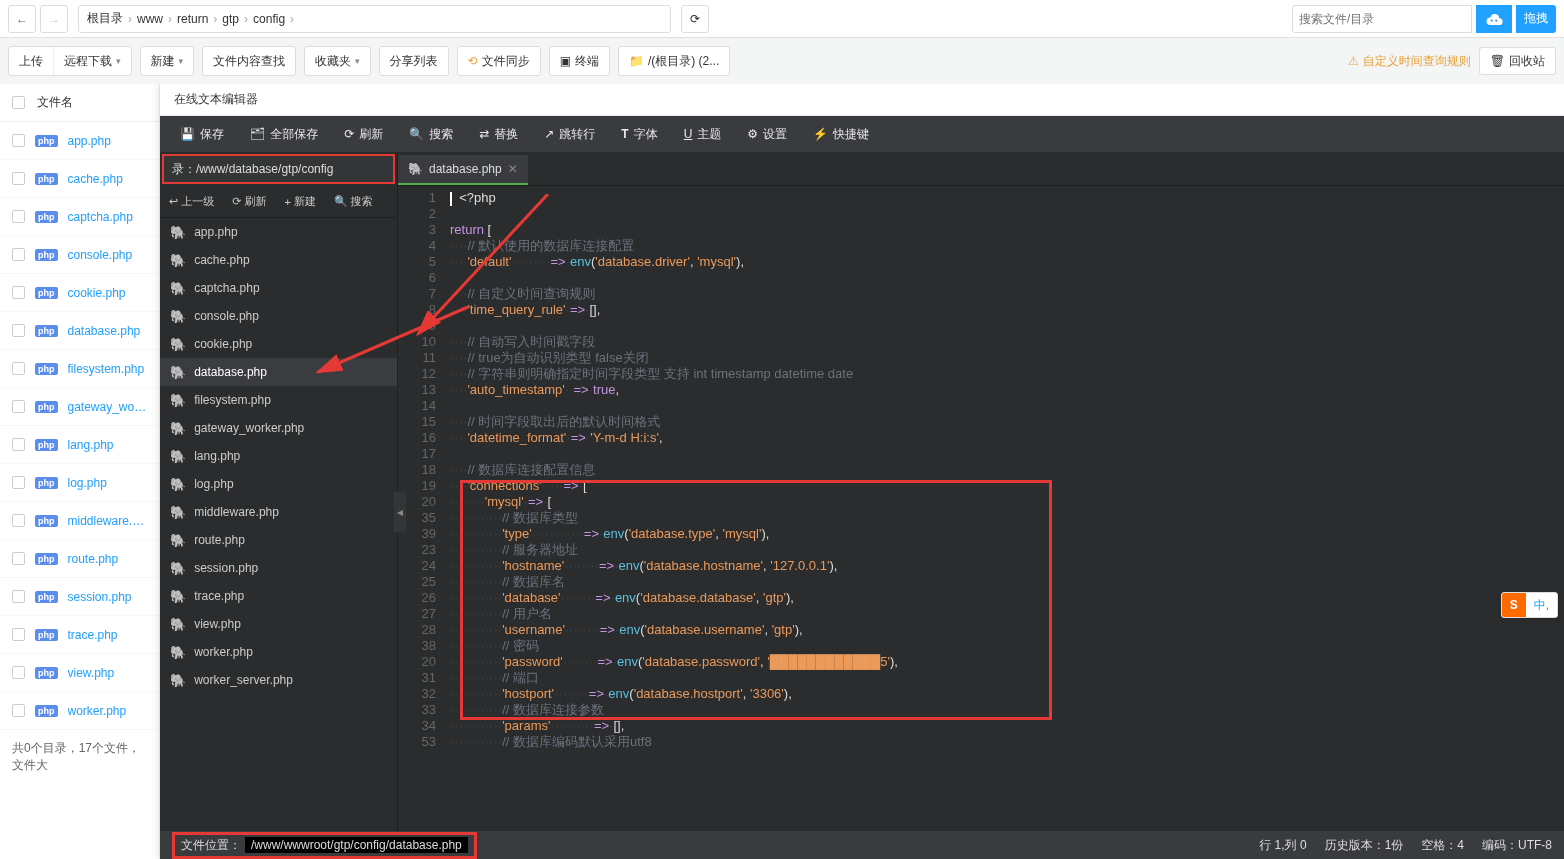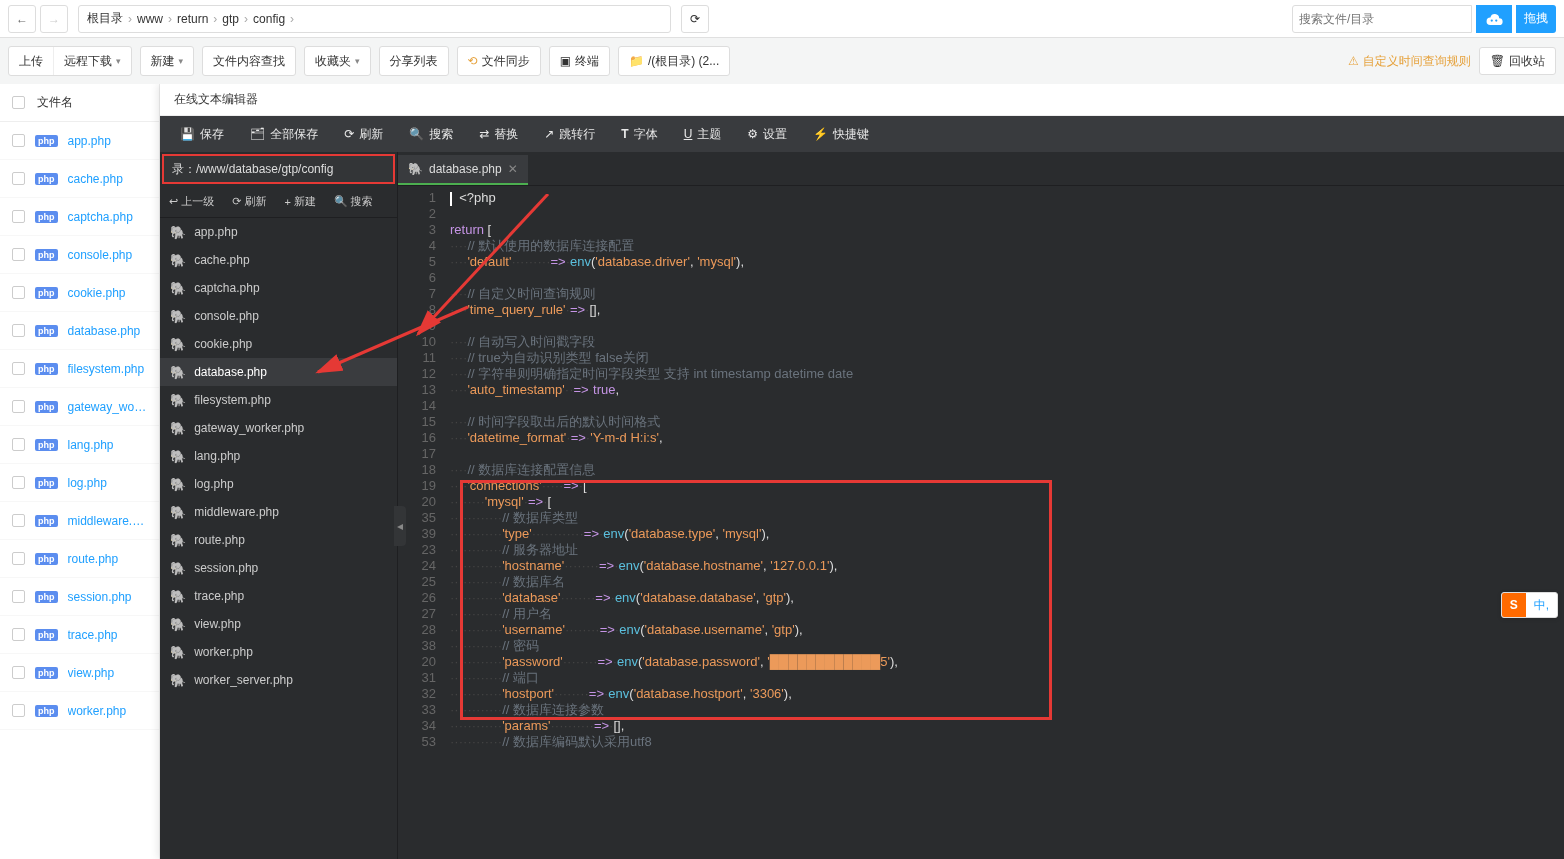--- a/index.html
+++ b/index.html
@@ -259,20 +259,21 @@
           <span class="chk"></span>
           <span class="php-badge">php</span>
           <span class="fl-name">view.php</span>
         </div>
         <div class="fl-row">
           <span class="chk"></span>
           <span class="php-badge">php</span>
           <span class="fl-name">worker.php</span>
         </div>
       </div>
+    <div class="fl-footer">共0个目录，17个文件，文件大</div>
   </div>
 
   <div class="editor">
     <div class="ed-title">在线文本编辑器</div>
     <div class="ed-menu">
       <div class="ed-menu-btn">
           <span>💾</span>
           <span>保存</span>
         </div>
       <div class="ed-menu-btn">
@@ -474,19 +475,30 @@
               <div>33</div>
               <div>34</div>
               <div>53</div>
             </div>
           <div class="code" id="code"><div class="line"><span class="hl-cursor"></span>  &lt;?php</div><div class="line"></div><div class="line"><span class="c-kw">return</span> [</div><div class="line"><span style="color:#444">·</span><span style="color:#444">·</span><span style="color:#444">·</span><span style="color:#444">·</span><span class="c-cm">// 默认使用的数据库连接配置</span></div><div class="line"><span style="color:#444">·</span><span style="color:#444">·</span><span style="color:#444">·</span><span style="color:#444">·</span><span class="c-str">'default'</span><span style="color:#444">·</span><span style="color:#444">·</span><span style="color:#444">·</span><span style="color:#444">·</span><span style="color:#444">·</span><span style="color:#444">·</span><span style="color:#444">·</span><span style="color:#444">·</span><span style="color:#444">·</span><span class="c-arrow">=&gt;</span><span style="color:#444">·</span><span class="c-fn">env</span>(<span class="c-str">'database.driver'</span>, <span class="c-str">'mysql'</span>),</div><div class="line"></div><div class="line"><span style="color:#444">·</span><span style="color:#444">·</span><span style="color:#444">·</span><span style="color:#444">·</span><span class="c-cm">// 自定义时间查询规则</span></div><div class="line"><span style="color:#444">·</span><span style="color:#444">·</span><span style="color:#444">·</span><span style="color:#444">·</span><span class="c-str">'time_query_rule'</span><span style="color:#444">·</span><span class="c-arrow">=&gt;</span><span style="color:#444">·</span>[],</div><div class="line"></div><div class="line"><span style="color:#444">·</span><span style="color:#444">·</span><span style="color:#444">·</span><span style="color:#444">·</span><span class="c-cm">// 自动写入时间戳字段</span></div><div class="line"><span style="color:#444">·</span><span style="color:#444">·</span><span style="color:#444">·</span><span style="color:#444">·</span><span class="c-cm">// true为自动识别类型 false关闭</span></div><div class="line"><span style="color:#444">·</span><span style="color:#444">·</span><span style="color:#444">·</span><span style="color:#444">·</span><span class="c-cm">// 字符串则明确指定时间字段类型 支持 int timestamp datetime date</span></div><div class="line"><span style="color:#444">·</span><span style="color:#444">·</span><span style="color:#444">·</span><span style="color:#444">·</span><span class="c-str">'auto_timestamp'</span><span style="color:#444">·</span><span style="color:#444">·</span><span class="c-arrow">=&gt;</span><span style="color:#444">·</span><span class="c-bool">true</span>,</div><div class="line"></div><div class="line"><span style="color:#444">·</span><span style="color:#444">·</span><span style="color:#444">·</span><span style="color:#444">·</span><span class="c-cm">// 时间字段取出后的默认时间格式</span></div><div class="line"><span style="color:#444">·</span><span style="color:#444">·</span><span style="color:#444">·</span><span style="color:#444">·</span><span class="c-str">'datetime_format'</span><span style="color:#444">·</span><span class="c-arrow">=&gt;</span><span style="color:#444">·</span><span class="c-str">'Y-m-d H:i:s'</span>,</div><div class="line"></div><div class="line"><span style="color:#444">·</span><span style="color:#444">·</span><span style="color:#444">·</span><span style="color:#444">·</span><span class="c-cm">// 数据库连接配置信息</span></div><div class="line"><span style="color:#444">·</span><span style="color:#444">·</span><span style="color:#444">·</span><span style="color:#444">·</span><span class="c-str">'connections'</span><span style="color:#444">·</span><span style="color:#444">·</span><span style="color:#444">·</span><span style="color:#444">·</span><span style="color:#444">·</span><span class="c-arrow">=&gt;</span><span style="color:#444">·</span>[</div><div class="line"><span style="color:#444">·</span><span style="color:#444">·</span><span style="color:#444">·</span><span style="color:#444">·</span><span style="color:#444">·</span><span style="color:#444">·</span><span style="color:#444">·</span><span style="color:#444">·</span><span class="c-str">'mysql'</span><span style="color:#444">·</span><span class="c-arrow">=&gt;</span><span style="color:#444">·</span>[</div><div class="line"><span style="color:#444">·</span><span style="color:#444">·</span><span style="color:#444">·</span><span style="color:#444">·</span><span style="color:#444">·</span><span style="color:#444">·</span><span style="color:#444">·</span><span style="color:#444">·</span><span style="color:#444">·</span><span style="color:#444">·</span><span style="color:#444">·</span><span style="color:#444">·</span><span class="c-cm">// 数据库类型</span></div><div class="line"><span style="color:#444">·</span><span style="color:#444">·</span><span style="color:#444">·</span><span style="color:#444">·</span><span style="color:#444">·</span><span style="color:#444">·</span><span style="color:#444">·</span><span style="color:#444">·</span><span style="color:#444">·</span><span style="color:#444">·</span><span style="color:#444">·</span><span style="color:#444">·</span><span class="c-str">'type'</span><span style="color:#444">·</span><span style="color:#444">·</span><span style="color:#444">·</span><span style="color:#444">·</span><span style="color:#444">·</span><span style="color:#444">·</span><span style="color:#444">·</span><span style="color:#444">·</span><span style="color:#444">·</span><span style="color:#444">·</span><span style="color:#444">·</span><span style="color:#444">·</span><span class="c-arrow">=&gt;</span><span style="color:#444">·</span><span class="c-fn">env</span>(<span class="c-str">'database.type'</span>, <span class="c-str">'mysql'</span>),</div><div class="line"><span style="color:#444">·</span><span style="color:#444">·</span><span style="color:#444">·</span><span style="color:#444">·</span><span style="color:#444">·</span><span style="color:#444">·</span><span style="color:#444">·</span><span style="color:#444">·</span><span style="color:#444">·</span><span style="color:#444">·</span><span style="color:#444">·</span><span style="color:#444">·</span><span class="c-cm">// 服务器地址</span></div><div class="line"><span style="color:#444">·</span><span style="color:#444">·</span><span style="color:#444">·</span><span style="color:#444">·</span><span style="color:#444">·</span><span style="color:#444">·</span><span style="color:#444">·</span><span style="color:#444">·</span><span style="color:#444">·</span><span style="color:#444">·</span><span style="color:#444">·</span><span style="color:#444">·</span><span class="c-str">'hostname'</span><span style="color:#444">·</span><span style="color:#444">·</span><span style="color:#444">·</span><span style="color:#444">·</span><span style="color:#444">·</span><span style="color:#444">·</span><span style="color:#444">·</span><span style="color:#444">·</span><span class="c-arrow">=&gt;</span><span style="color:#444">·</span><span class="c-fn">env</span>(<span class="c-str">'database.hostname'</span>, <span class="c-str">'127.0.0.1'</span>),</div><div class="line"><span style="color:#444">·</span><span style="color:#444">·</span><span style="color:#444">·</span><span style="color:#444">·</span><span style="color:#444">·</span><span style="color:#444">·</span><span style="color:#444">·</span><span style="color:#444">·</span><span style="color:#444">·</span><span style="color:#444">·</span><span style="color:#444">·</span><span style="color:#444">·</span><span class="c-cm">// 数据库名</span></div><div class="line"><span style="color:#444">·</span><span style="color:#444">·</span><span style="color:#444">·</span><span style="color:#444">·</span><span style="color:#444">·</span><span style="color:#444">·</span><span style="color:#444">·</span><span style="color:#444">·</span><span style="color:#444">·</span><span style="color:#444">·</span><span style="color:#444">·</span><span style="color:#444">·</span><span class="c-str">'database'</span><span style="color:#444">·</span><span style="color:#444">·</span><span style="color:#444">·</span><span style="color:#444">·</span><span style="color:#444">·</span><span style="color:#444">·</span><span style="color:#444">·</span><span style="color:#444">·</span><span class="c-arrow">=&gt;</span><span style="color:#444">·</span><span class="c-fn">env</span>(<span class="c-str">'database.database'</span>, <span class="c-str">'gtp'</span>),</div><div class="line"><span style="color:#444">·</span><span style="color:#444">·</span><span style="color:#444">·</span><span style="color:#444">·</span><span style="color:#444">·</span><span style="color:#444">·</span><span style="color:#444">·</span><span style="color:#444">·</span><span style="color:#444">·</span><span style="color:#444">·</span><span style="color:#444">·</span><span style="color:#444">·</span><span class="c-cm">// 用户名</span></div><div class="line"><span style="color:#444">·</span><span style="color:#444">·</span><span style="color:#444">·</span><span style="color:#444">·</span><span style="color:#444">·</span><span style="color:#444">·</span><span style="color:#444">·</span><span style="color:#444">·</span><span style="color:#444">·</span><span style="color:#444">·</span><span style="color:#444">·</span><span style="color:#444">·</span><span class="c-str">'username'</span><span style="color:#444">·</span><span style="color:#444">·</span><span style="color:#444">·</span><span style="color:#444">·</span><span style="color:#444">·</span><span style="color:#444">·</span><span style="color:#444">·</span><span style="color:#444">·</span><span class="c-arrow">=&gt;</span><span style="color:#444">·</span><span class="c-fn">env</span>(<span class="c-str">'database.username'</span>, <span class="c-str">'gtp'</span>),</div><div class="line"><span style="color:#444">·</span><span style="color:#444">·</span><span style="color:#444">·</span><span style="color:#444">·</span><span style="color:#444">·</span><span style="color:#444">·</span><span style="color:#444">·</span><span style="color:#444">·</span><span style="color:#444">·</span><span style="color:#444">·</span><span style="color:#444">·</span><span style="color:#444">·</span><span class="c-cm">// 密码</span></div><div class="line"><span style="color:#444">·</span><span style="color:#444">·</span><span style="color:#444">·</span><span style="color:#444">·</span><span style="color:#444">·</span><span style="color:#444">·</span><span style="color:#444">·</span><span style="color:#444">·</span><span style="color:#444">·</span><span style="color:#444">·</span><span style="color:#444">·</span><span style="color:#444">·</span><span class="c-str">'password'</span><span style="color:#444">·</span><span style="color:#444">·</span><span style="color:#444">·</span><span style="color:#444">·</span><span style="color:#444">·</span><span style="color:#444">·</span><span style="color:#444">·</span><span style="color:#444">·</span><span class="c-arrow">=&gt;</span><span style="color:#444">·</span><span class="c-fn">env</span>(<span class="c-str">'database.password'</span>, <span class="c-str">'████████████5'</span>),</div><div class="line"><span style="color:#444">·</span><span style="color:#444">·</span><span style="color:#444">·</span><span style="color:#444">·</span><span style="color:#444">·</span><span style="color:#444">·</span><span style="color:#444">·</span><span style="color:#444">·</span><span style="color:#444">·</span><span style="color:#444">·</span><span style="color:#444">·</span><span style="color:#444">·</span><span class="c-cm">// 端口</span></div><div class="line"><span style="color:#444">·</span><span style="color:#444">·</span><span style="color:#444">·</span><span style="color:#444">·</span><span style="color:#444">·</span><span style="color:#444">·</span><span style="color:#444">·</span><span style="color:#444">·</span><span style="color:#444">·</span><span style="color:#444">·</span><span style="color:#444">·</span><span style="color:#444">·</span><span class="c-str">'hostport'</span><span style="color:#444">·</span><span style="color:#444">·</span><span style="color:#444">·</span><span style="color:#444">·</span><span style="color:#444">·</span><span style="color:#444">·</span><span style="color:#444">·</span><span style="color:#444">·</span><span class="c-arrow">=&gt;</span><span style="color:#444">·</span><span class="c-fn">env</span>(<span class="c-str">'database.hostport'</span>, <span class="c-str">'3306'</span>),</div><div class="line"><span style="color:#444">·</span><span style="color:#444">·</span><span style="color:#444">·</span><span style="color:#444">·</span><span style="color:#444">·</span><span style="color:#444">·</span><span style="color:#444">·</span><span style="color:#444">·</span><span style="color:#444">·</span><span style="color:#444">·</span><span style="color:#444">·</span><span style="color:#444">·</span><span class="c-cm">// 数据库连接参数</span></div><div class="line"><span style="color:#444">·</span><span style="color:#444">·</span><span style="color:#444">·</span><span style="color:#444">·</span><span style="color:#444">·</span><span style="color:#444">·</span><span style="color:#444">·</span><span style="color:#444">·</span><span style="color:#444">·</span><span style="color:#444">·</span><span style="color:#444">·</span><span style="color:#444">·</span><span class="c-str">'params'</span><span style="color:#444">·</span><span style="color:#444">·</span><span style="color:#444">·</span><span style="color:#444">·</span><span style="color:#444">·</span><span style="color:#444">·</span><span style="color:#444">·</span><span style="color:#444">·</span><span style="color:#444">·</span><span style="color:#444">·</span><span class="c-arrow">=&gt;</span><span style="color:#444">·</span>[],</div><div class="line"><span style="color:#444">·</span><span style="color:#444">·</span><span style="color:#444">·</span><span style="color:#444">·</span><span style="color:#444">·</span><span style="color:#444">·</span><span style="color:#444">·</span><span style="color:#444">·</span><span style="color:#444">·</span><span style="color:#444">·</span><span style="color:#444">·</span><span style="color:#444">·</span><span class="c-cm">// 数据库编码默认采用utf8</span></div></div>
           <div class="red-box1"></div>
         </div>
       </div>
     </div>
 
+    <div class="ed-status">
+      <div class="path-box">
+        <span>文件位置：</span>
+        <span class="path-inner">/www/wwwroot/gtp/config/database.php</span>
+      </div>
+      <div class="st-spacer"></div>
+      <div class="st-cell">行 1,列 0</div>
+      <div class="st-cell">历史版本：1份</div>
+      <div class="st-cell">空格：4</div>
+      <div class="st-cell">编码：UTF-8</div>
+    </div>
   </div>
 </div>
 
 <div class="ime">
   <div class="logo">S</div>
   <div class="lbl">中,</div>
 </div>
 
 </body></html>

